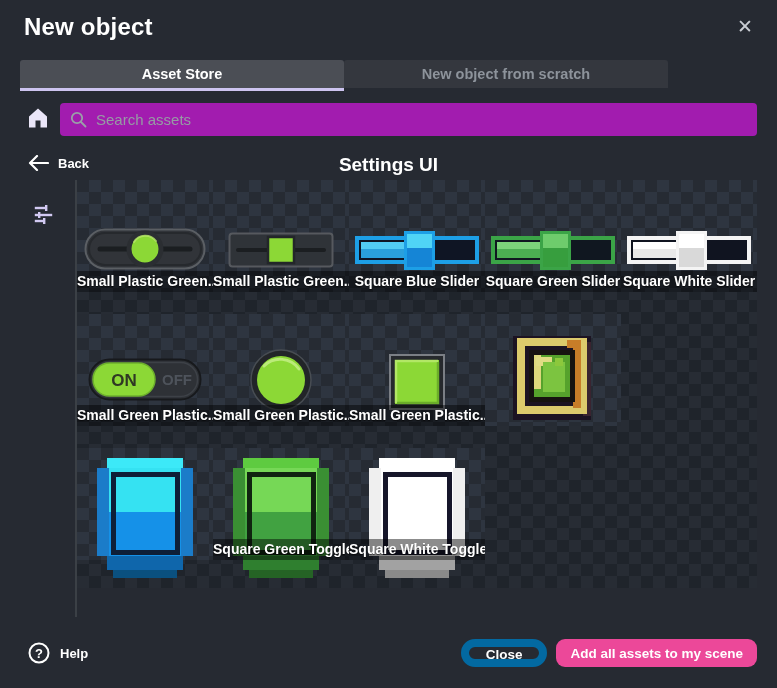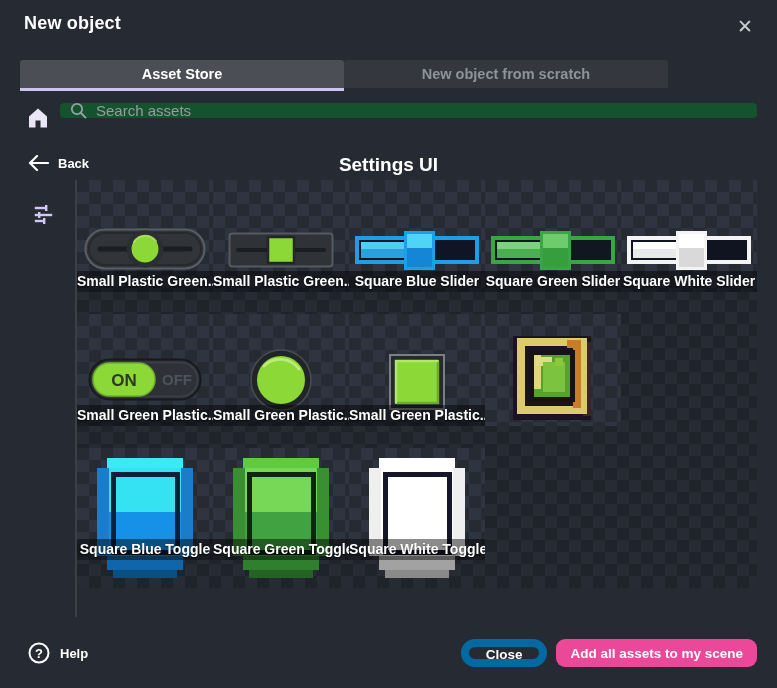--- a/index.html
+++ b/index.html
@@ -7,34 +7,34 @@
   body {
     background:#262a32;
     font-family:"Liberation Sans", sans-serif;
     color:#fff;
     overflow:hidden;
     position:relative;
   }
   .abs { position:absolute; }
 
   
-  .dlg-title { left:24px; top:13px; font-size:18px; font-weight:bold; letter-spacing:.2px; }
+  .dlg-title { left:24px; top:13px; font-size:24px; font-weight:bold; letter-spacing:.2px; }
   .close-x { right:24px; top:17px; font-size:19px; color:#c9cdd3; cursor:pointer; line-height:1; }
 
   
   .tabbar { left:20px; top:60px; width:648px; height:28px; display:flex; }
   .tab { flex:1; display:flex; align-items:center; justify-content:center;
          font-size:14.5px; font-weight:bold; cursor:pointer; position:relative; }
   .tab.active { background:#4b4e55; color:#fff; border-radius:3px 3px 0 0; }
   .tab.inactive { background:#34373e; color:#8d939b; border-radius:3px 3px 0 0; }
   .tab-underline { position:absolute; left:0; bottom:-3px; width:100%; height:3px; background:#cdc4f0; }
 
   
   .home-btn { left:26px; top:106px; width:24px; height:24px; cursor:pointer; }
-  .searchbox { left:60px; top:103px; width:697px; height:15px; background:#14532d;
+  .searchbox { left:60px; top:103px; width:697px; height:33px; background:#a21caf;
                border-radius:4px; display:flex; align-items:center; padding:0 10px; }
   .searchbox svg { flex:0 0 auto; margin-right:9px; }
   .searchbox input { background:transparent; border:none; outline:none; color:#d7dade;
                      font-size:15px; width:100%; font-family:"Liberation Sans", sans-serif; }
   .searchbox input::placeholder { color:#969ca4; }
 
   
   .back-btn { left:28px; top:155px; display:flex; align-items:center; gap:9px; cursor:pointer; }
   .back-btn .lbl { font-size:13px; font-weight:bold; }
   .section-title { left:0; top:154px; width:777px; text-align:center; font-size:19px; font-weight:bold; }
@@ -238,21 +238,20 @@
       <svg class="art" style="top:10px" width="96" height="122" viewBox="0 0 96 122" shape-rendering="crispEdges">
         <rect x="10" y="0" width="76" height="12" fill="#3ce9f8"></rect>
         <rect x="0" y="10" width="12" height="88" fill="#1b7cc9"></rect>
         <rect x="84" y="10" width="12" height="88" fill="#1b7cc9"></rect>
         <rect x="12" y="10" width="72" height="44" fill="#35e2f2"></rect>
         <rect x="12" y="54" width="72" height="44" fill="#1591e8"></rect>
         <rect x="16" y="16" width="64" height="78" fill="none" stroke="#0e1f38" stroke-width="5"></rect>
         <rect x="10" y="98" width="76" height="14" fill="#0f66ab"></rect>
         <rect x="16" y="112" width="64" height="8" fill="#0a507f"></rect>
       </svg>
-      <div class="caption">Square Blue Toggle</div>
     </div>
     <div class="tile">
       <svg class="art" style="top:10px" width="96" height="122" viewBox="0 0 96 122" shape-rendering="crispEdges">
         <rect x="10" y="0" width="76" height="12" fill="#5ecb40"></rect>
         <rect x="0" y="10" width="12" height="88" fill="#3a8f33"></rect>
         <rect x="84" y="10" width="12" height="88" fill="#3a8f33"></rect>
         <rect x="12" y="10" width="72" height="44" fill="#76d856"></rect>
         <rect x="12" y="54" width="72" height="44" fill="#41a241"></rect>
         <rect x="16" y="16" width="64" height="78" fill="none" stroke="#102410" stroke-width="5"></rect>
         <rect x="10" y="98" width="76" height="14" fill="#2f7f2f"></rect>

